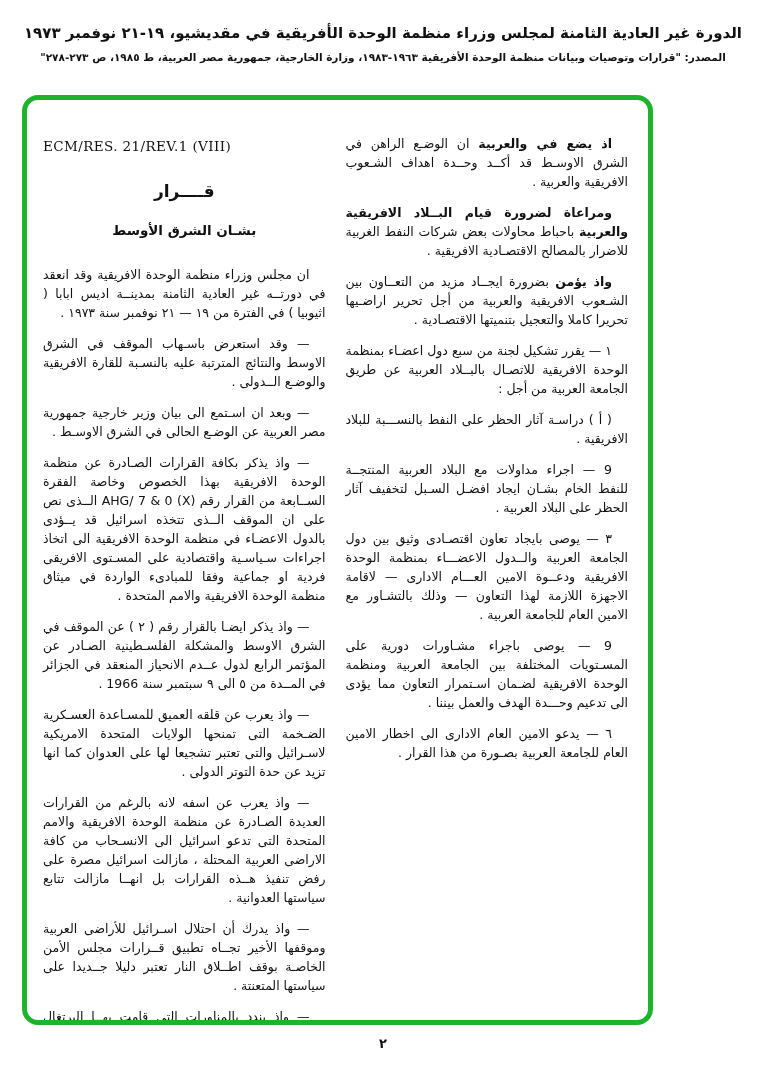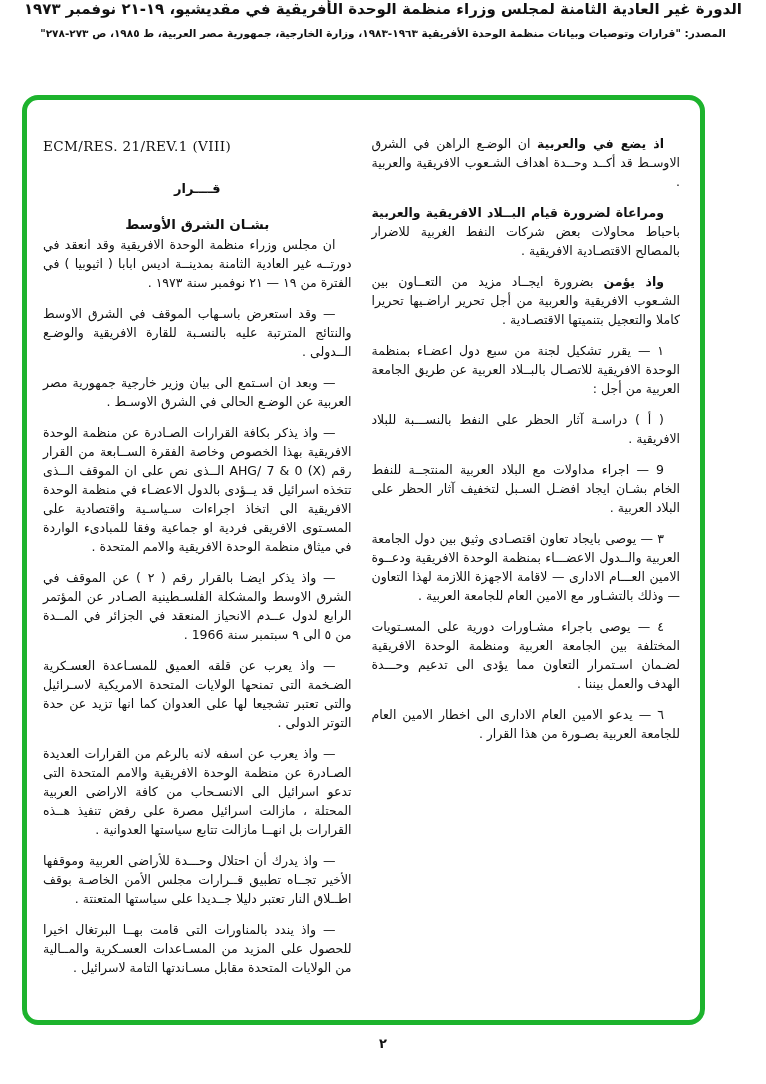--- a/index.html
+++ b/index.html
@@ -9,38 +9,39 @@
   }
   body {
     width: 766px;
     height: 1084px;
     position: relative;
     font-family: "DejaVu Sans", sans-serif;
     color: #111111;
     overflow: hidden;
   }
   .page-header {
+    padding-top: 24px;
     text-align: center;
     direction: rtl;
   }
   .header-line1 {
     font-size: 15px;
     font-weight: bold;
     letter-spacing: 0.2px;
   }
   .header-line2 {
     font-size: 10.5px;
     font-weight: bold;
     margin-top: 9px;
   }
   .doc-frame {
     position: absolute;
     left: 22px;
     top: 95px;
-    width: 683px;
+    width: 631px;
     height: 930px;
     box-sizing: border-box;
     border: 5px solid var(--frame-green, #1db32d);
     border-radius: 16px;
     display: flex;
     flex-direction: row;
     gap: 20px;
     padding: 34px 20px 22px 16px;
     overflow: hidden;
     background: #ffffff;
@@ -58,27 +59,28 @@
     text-align: left;
     font-family: "DejaVu Serif", serif;
     font-size: 13.5px;
     letter-spacing: 0.4px;
     margin: 2px 0 22px 0;
     white-space: nowrap;
   }
   .resolution-title {
     text-align: center;
     font-weight: bold;
-    font-size: 13px;
+    font-size: 17px;
     margin-bottom: 16px;
   }
   .resolution-subtitle {
     text-align: center;
     font-weight: bold;
     font-size: 13.5px;
+    margin-bottom: 24px;
   }
   .para {
     margin: 0 0 12px 0;
     text-indent: 16px;
   }
   .para b {
     font-weight: bold;
   }
   .page-footer {
     position: absolute;
@@ -108,35 +110,35 @@
       <div class="resolution-title">قــــرار</div>
       <div class="resolution-subtitle">بشـان الشرق الأوسط</div>
       <div class="paras" id="left-paragraphs">
           <p class="para">ان مجلس وزراء منظمة الوحدة الافريقية وقد انعقد في دورتــه غير العادية الثامنة بمدينــة اديس ابابا ( اثيوبيا ) في الفترة من ١٩ — ٢١ نوفمبر سنة ١٩٧٣ .</p>
           <p class="para">— وقد استعرض باسـهاب الموقف في الشرق الاوسط والنتائج المترتبة عليه بالنسـبة للقارة الافريقية والوضـع الــدولى .</p>
           <p class="para">— وبعد ان اسـتمع الى بيان وزير خارجية جمهورية مصر العربية عن الوضـع الحالى في الشرق الاوسـط .</p>
           <p class="para">— واذ يذكر بكافة القرارات الصـادرة عن منظمة الوحدة الافريقية بهذا الخصوص وخاصة الفقرة الســابعة من القرار رقم ‎AHG/ 7 &amp; 0 (X)‎ الــذى نص على ان الموقف الــذى تتخذه اسرائيل قد يــؤدى بالدول الاعضـاء في منظمة الوحدة الافريقية الى اتخاذ اجراءات سـياسـية واقتصادية على المسـتوى الافريقى فردية او جماعية وفقا للمبادىء الواردة في ميثاق منظمة الوحدة الافريقية والامم المتحدة .</p>
           <p class="para">— واذ يذكر ايضـا بالقرار رقم ( ٢ ) عن الموقف في الشرق الاوسط والمشكلة الفلسـطينية الصـادر عن المؤتمر الرابع لدول عــدم الانحياز المنعقد في الجزائر في المــدة من ٥ الى ٩ سبتمبر سنة 1966 .</p>
           <p class="para">— واذ يعرب عن قلقه العميق للمسـاعدة العسـكرية الضـخمة التى تمنحها الولايات المتحدة الامريكية لاسـرائيل والتى تعتبر تشجيعا لها على العدوان كما انها تزيد عن حدة التوتر الدولى .</p>
           <p class="para">— واذ يعرب عن اسفه لانه بالرغم من القرارات العديدة الصـادرة عن منظمة الوحدة الافريقية والامم المتحدة التى تدعو اسرائيل الى الانسـحاب من كافة الاراضى العربية المحتلة ، مازالت اسرائيل مصرة على رفض تنفيذ هــذه القرارات بل انهــا مازالت تتابع سياستها العدوانية .</p>
-          <p class="para">— واذ يدرك أن احتلال وحـــدة للأراضى العربية وموقفها الأخير تجــاه تطبيق قــرارات مجلس الأمن الخاصـة بوقف اطــلاق النار تعتبر دليلا جــديدا على سياستها المتعنتة .</p>
+          <p class="para">— واذ يدرك أن احتلال اسـرائيل للأراضى العربية وموقفها الأخير تجــاه تطبيق قــرارات مجلس الأمن الخاصـة بوقف اطــلاق النار تعتبر دليلا جــديدا على سياستها المتعنتة .</p>
           <p class="para">— واذ يندد بالمناورات التى قامت بهــا البرتغال اخيرا للحصول على المزيد من المسـاعدات العسـكرية والمــالية من الولايات المتحدة مقابل مسـاندتها التامة لاسرائيل .</p>
         </div>
     </div>
 
     <div class="col col-right">
       <div class="paras" id="right-paragraphs">
           <p class="para"><b>اذ يضع في والعربية</b> ان الوضـع الراهن في الشرق الاوسـط قد أكــد وحــدة اهداف الشـعوب الافريقية والعربية .</p>
           <p class="para"><b>ومراعاة لضرورة قيام البــلاد الافريقية والعربية</b> باحباط محاولات بعض شركات النفط الغربية للاضرار بالمصالح الاقتصـادية الافريقية .</p>
           <p class="para"><b>واذ يؤمن</b> بضرورة ايجــاد مزيد من التعــاون بين الشـعوب الافريقية والعربية من أجل تحرير اراضـيها تحريرا كاملا والتعجيل بتنميتها الاقتصـادية .</p>
           <p class="para">١ — يقرر تشكيل لجنة من سبع دول اعضـاء بمنظمة الوحدة الافريقية للاتصـال بالبــلاد العربية عن طريق الجامعة العربية من أجل :</p>
           <p class="para">( أ ) دراسـة آثار الحظر على النفط بالنســـبة للبلاد الافريقية .</p>
           <p class="para">9 — اجراء مداولات مع البلاد العربية المنتجــة للنفط الخام بشـان ايجاد افضـل السـبل لتخفيف آثار الحظر على البلاد العربية .</p>
           <p class="para">٣ — يوصى بايجاد تعاون اقتصـادى وثيق بين دول الجامعة العربية والــدول الاعضـــاء بمنظمة الوحدة الافريقية ودعــوة الامين العـــام الادارى — لاقامة الاجهزة اللازمة لهذا التعاون — وذلك بالتشـاور مع الامين العام للجامعة العربية .</p>
-          <p class="para">٤ — يوصى باجراء مشـاورات دورية على المسـتويات المختلفة بين الجامعة العربية ومنظمة الوحدة الافريقية لضـمان اسـتمرار التعاون مما يؤدى الى تدعيم وحـــدة الهدف والعمل بيننا .</p>
+          <p class="para">9 — يوصى باجراء مشـاورات دورية على المسـتويات المختلفة بين الجامعة العربية ومنظمة الوحدة الافريقية لضـمان اسـتمرار التعاون مما يؤدى الى تدعيم وحـــدة الهدف والعمل بيننا .</p>
           <p class="para">٦ — يدعو الامين العام الادارى الى اخطار الامين العام للجامعة العربية بصـورة من هذا القرار .</p>
         </div>
     </div>
 
   </div>
 
   <footer class="page-footer">
     <span>٢</span>
   </footer>
 

